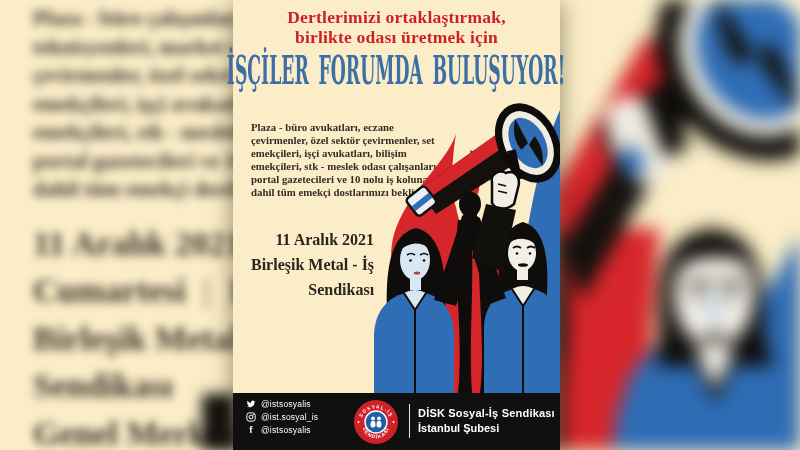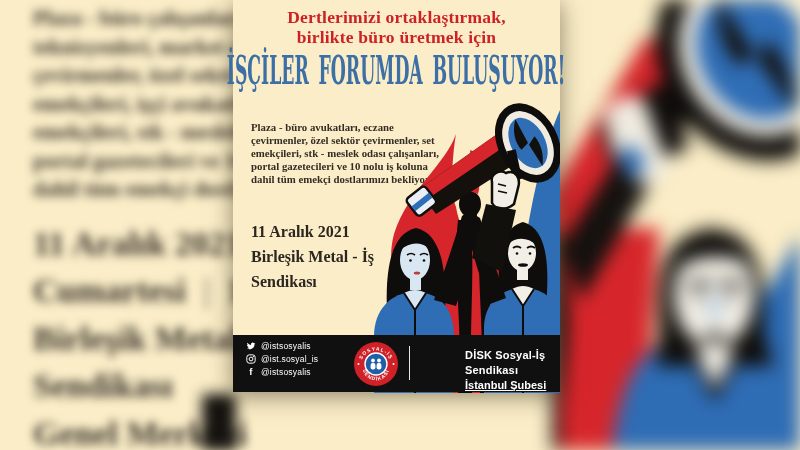--- a/index.html
+++ b/index.html
@@ -8,42 +8,42 @@
   
   .bg-left{position:absolute;left:33px;top:4px;color:#3A332B;filter:blur(5px);z-index:1;}
   .bg-body-line{font-weight:bold;font-size:21px;line-height:28.5px;white-space:nowrap;}
   .bg-date{margin-top:16px;font-weight:bold;font-size:34px;line-height:47.5px;}
   .bg-date div{white-space:nowrap;}
   .bg-right{position:absolute;left:552px;top:0;width:248px;height:450px;z-index:1;}
   .bg-right svg{filter:blur(9px);}
   .bg-corner-dark{position:absolute;left:202px;top:394px;width:34px;height:56px;background:#15130F;filter:blur(7px);z-index:1;}
 
   
-  .poster{position:absolute;left:233px;top:0;width:327px;height:392px;background:#FAEDC7;z-index:5;box-shadow:0 4px 22px rgba(35,25,8,.5);}
+  .poster{position:absolute;left:233px;top:0;width:327px;height:450px;background:#FAEDC7;z-index:5;box-shadow:0 4px 22px rgba(35,25,8,.5);}
   .p-banner{position:absolute;top:8px;left:0;width:100%;text-align:center;color:#CE2127;font-weight:bold;font-size:17.5px;line-height:19.5px;letter-spacing:.2px;}
   .p-title{position:absolute;top:52px;left:0;width:100%;display:flex;justify-content:center;align-items:center;}
   .p-title-inner{font-family:"DejaVu Serif",serif;font-weight:bold;font-size:24px;line-height:1;color:#3C6FA6;white-space:nowrap;word-spacing:5px;transform:scale(.72,1.6);transform-origin:center top;}
   .p-desc{position:absolute;top:121px;left:18px;color:#332D26;font-weight:bold;font-size:10.8px;line-height:13.1px;}
   .p-desc div{white-space:nowrap;}
-  .p-event{position:absolute;top:219px;left:18px;color:#2B2620;font-weight:bold;font-size:16px;line-height:25px;}
+  .p-event{position:absolute;top:227px;left:18px;color:#2B2620;font-weight:bold;font-size:16px;line-height:25px;text-align:right;}
   .p-event div{white-space:nowrap;}
   .p-event .sep{color:#97907E;font-weight:normal;padding:0 5px;}
   .p-illus{position:absolute;right:0;top:92px;width:200px;height:301px;}
 
   
   .p-footer{position:absolute;bottom:0;left:0;width:100%;height:57px;background:#101010;}
   .social{position:absolute;left:13px;top:6px;display:flex;flex-direction:column;gap:3px;}
   .social-row{display:flex;align-items:center;gap:5px;color:#FFF;font-family:"Liberation Sans",sans-serif;font-size:8.5px;letter-spacing:.2px;}
   .soc-ic{width:10px;height:10px;display:inline-flex;align-items:center;justify-content:center;}
   .fb-glyph{font-family:"Liberation Sans",sans-serif;font-weight:bold;font-size:9.5px;color:#FFF;line-height:10px;}
   .logo{position:absolute;left:121px;top:7px;width:44px;height:44px;}
   .divider{position:absolute;left:176px;top:11px;width:1px;height:34px;background:rgba(255,255,255,.9);}
-  .org{position:absolute;left:185px;top:13px;color:#FFF;font-family:"Liberation Sans",sans-serif;margin-left:47px;}
+  .org{position:absolute;left:185px;top:13px;color:#FFF;font-family:"Liberation Sans",sans-serif;}
   .org1{font-weight:bold;font-size:11px;line-height:15px;letter-spacing:.2px;}
-  .org2{font-weight:bold;font-size:11px;line-height:15px;text-decoration:underline;}
+  .org2{font-weight:bold;font-size:11px;line-height:15px;}
 </style>
 </head>
 <body>
 
 <div class="stage">
 
   <div class="bg-left">
     <div class="bg-body-line">Plaza - büro çalışanları, eczane</div>
     <div class="bg-body-line">teknisyenleri, market çalışanları,</div>
     <div class="bg-body-line">çevirmenler, özel sektör öğretmenleri, set</div>
@@ -94,30 +94,31 @@
       <ellipse cx="163" cy="338" rx="12" ry="5" fill="#1A1713"></ellipse>
       <path d="M140,352 L163,397 L186,352 C170,344 155,344 140,352 Z" fill="#F3F0E7"></path>
       <path d="M140,352 L163,397 M186,352 L163,397" stroke="#0E0C0A" stroke-width="7" fill="none"></path>
     </svg>
   </div>
 
   <div class="poster">
 
     <div class="p-banner">
       <div>Dertlerimizi ortaklaştırmak,</div>
-      <div>birlikte büro üretmek için</div>
+      <div>birlikte odası üretmek için</div>
     </div>
 
     <div class="p-title">
       <span class="p-title-inner">İŞÇİLER FORUMDA BULUŞUYOR!</span>
     </div>
 
     <div class="p-desc">
       <div>Plaza - büro avukatları, eczane</div>
       <div>çevirmenler, özel sektör çevirmenler, set</div>
+      <div>emekçileri, işçi avukatları, bilişim</div>
       <div>emekçileri, stk - meslek odası çalışanları,</div>
       <div>portal gazetecileri ve 10 nolu iş koluna</div>
       <div>dahil tüm emekçi dostlarımızı bekliyoruz.</div>
     </div>
 
     <div class="p-event">
       <div>11 Aralık 2021</div>
       <div>Birleşik Metal - İş</div>
       <div>Sendikası</div>
     </div>

